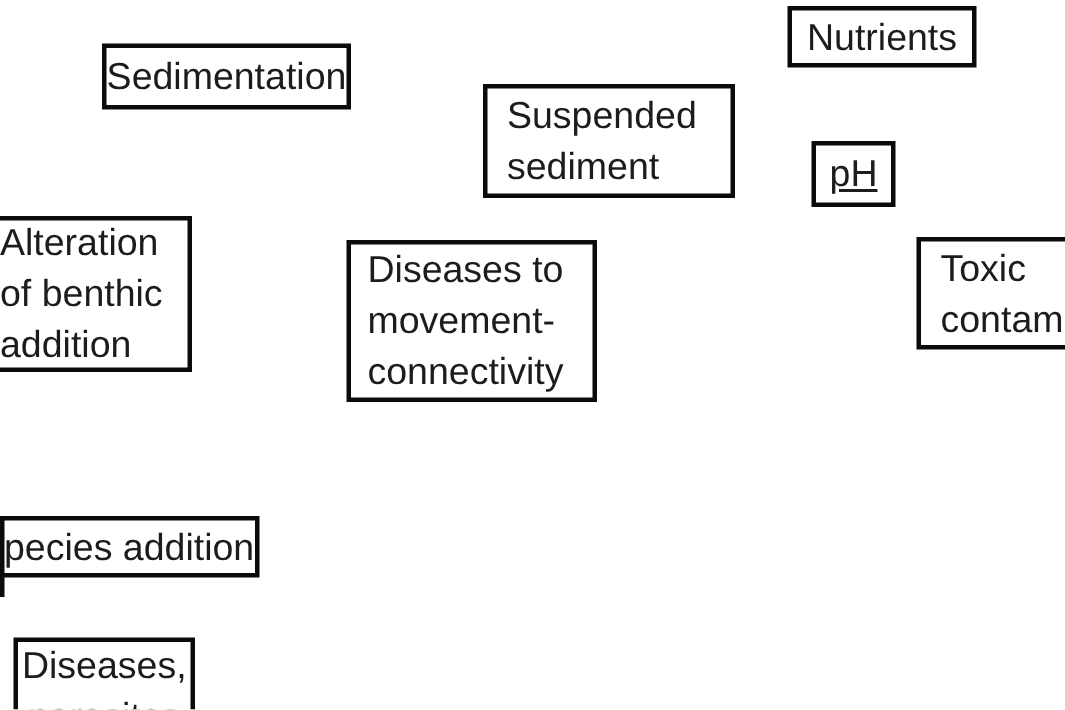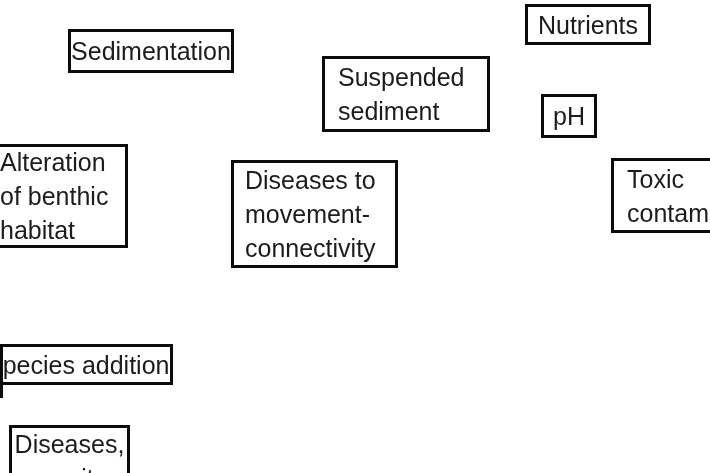--- a/index.html
+++ b/index.html
@@ -22,21 +22,21 @@
     white-space: pre-line;
     display: flex;
     align-items: center;
   }
   .center { justify-content: center; text-align: center; }
   .left   { justify-content: flex-start; text-align: left; }
 
   .b-sedimentation { left: 48px;  top: 29px;  width: 166px; height: 44px; margin-left: 20px; }
   .b-nutrients     { left: 525px; top: 4px;   width: 126px; height: 41px; }
   .b-suspended     { left: 322px; top: 56px;  width: 168px; height: 76px; padding-left: 13px; }
-  .b-ph            { left: 541px; top: 94px;  width: 56px;  height: 44px; }
+  .b-ph            { left: 541px; top: 94px;  width: 56px;  height: 44px; text-decoration: underline; }
   .b-alteration    { left: -20px; top: 144px; width: 148px; height: 104px; padding-left: 17px; }
   .b-changes       { left: 231px; top: 160px; width: 167px; height: 108px; padding-left: 11px; }
   .b-toxic         { left: 611px; top: 158px; width: 170px; height: 75px;  padding-left: 13px; }
   .b-species       { left: -28px; top: 344px; width: 201px; height: 41px;  padding-left: 11px; }
   .b-diseases      { left: 9px;   top: 389px; width: 121px; height: 71px; margin-top: 36px; }
 
   .edge-artifact {
     position: absolute;
     left: 0; top: 346px;
     width: 3px; height: 52px;
@@ -61,21 +61,21 @@
     <span>Nutrients</span>
   </div>
 
   <div class="box b-ph center">
     <span>pH</span>
   </div>
 
   <div class="box b-alteration left">
     <span>Alteration
 of benthic
-habitat</span>
+addition</span>
   </div>
 
   <div class="box b-changes left">
     <span>Diseases to
 movement-
 connectivity</span>
   </div>
 
   <div class="box b-toxic left">
     <span>Toxic

